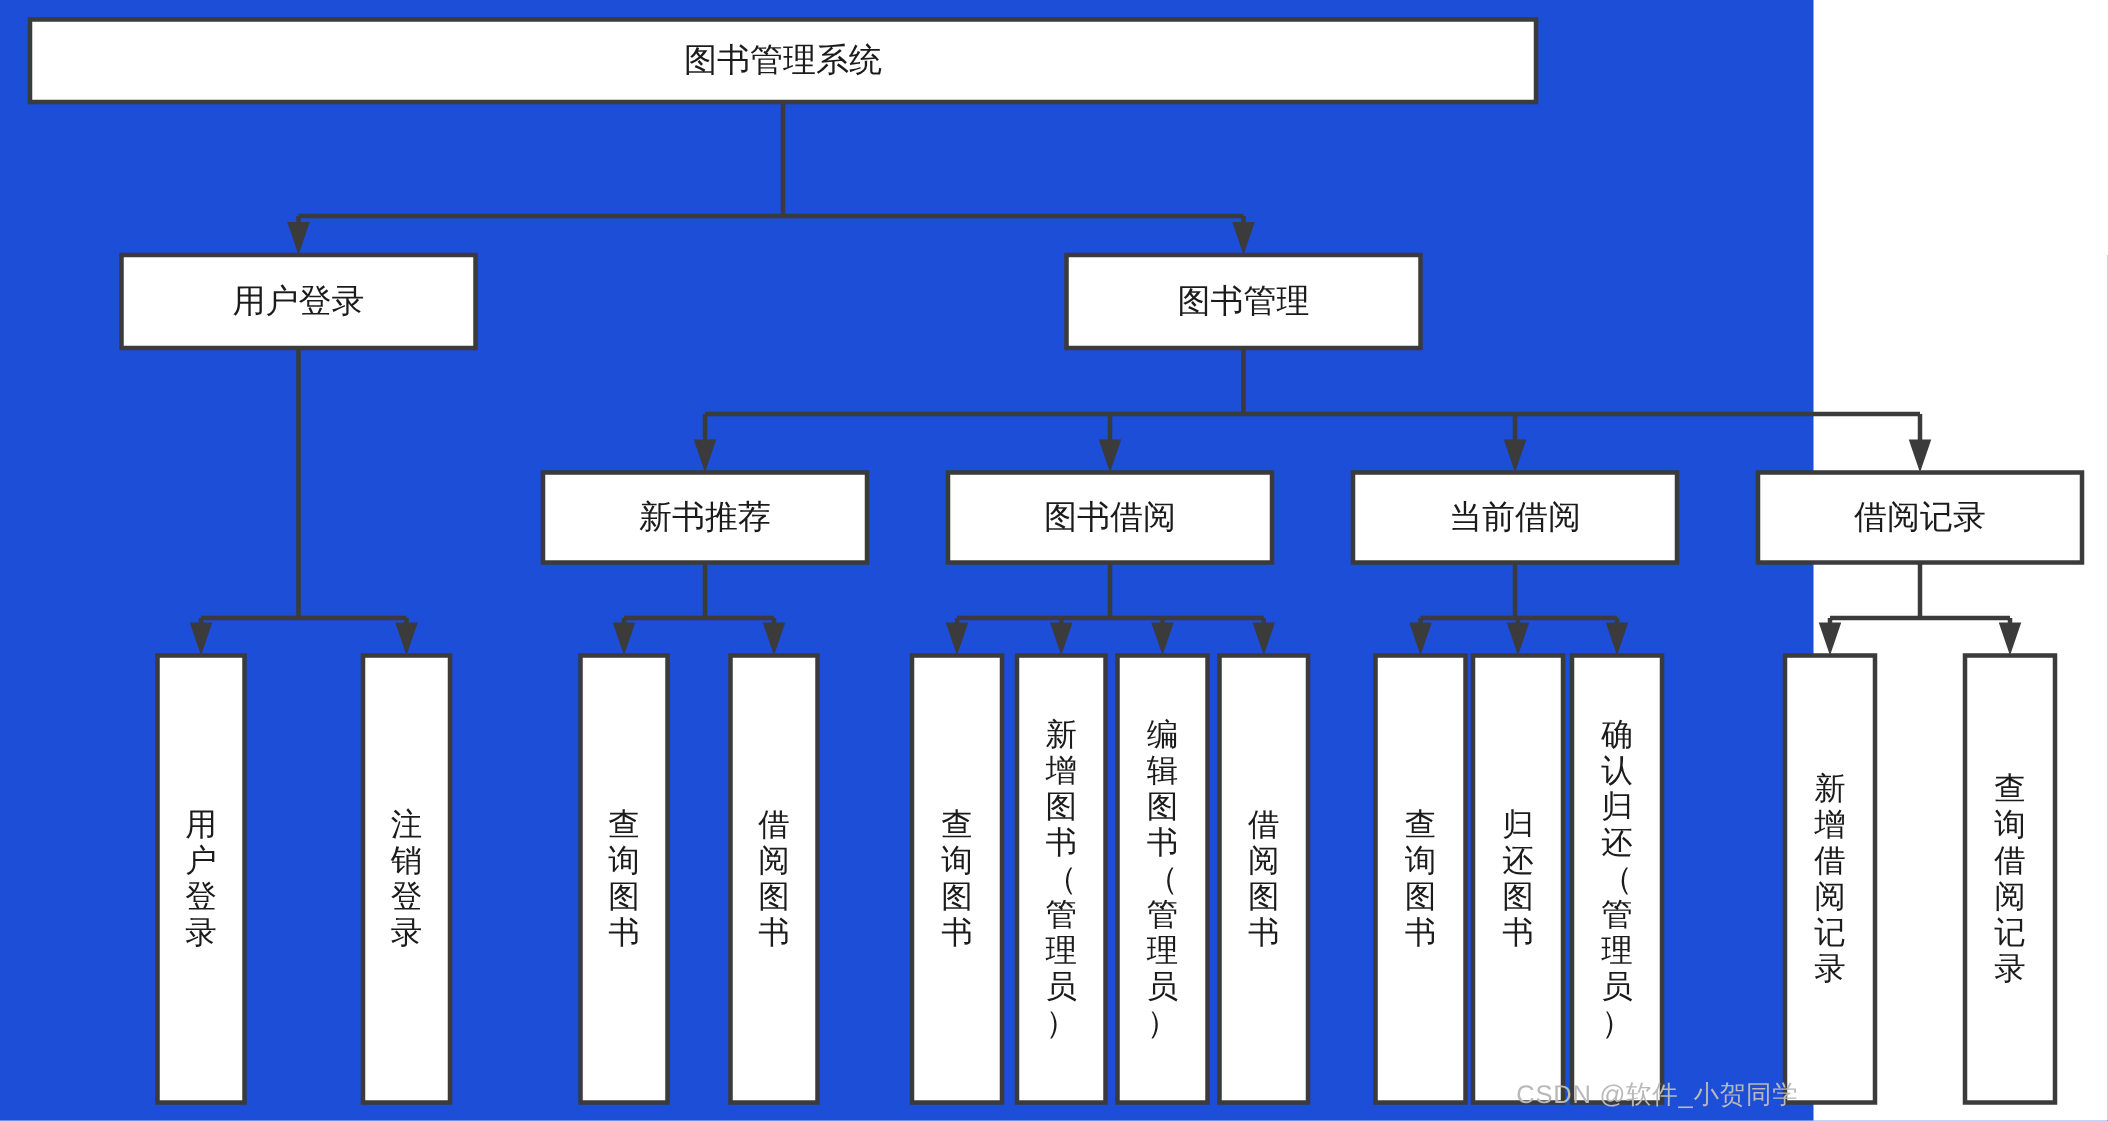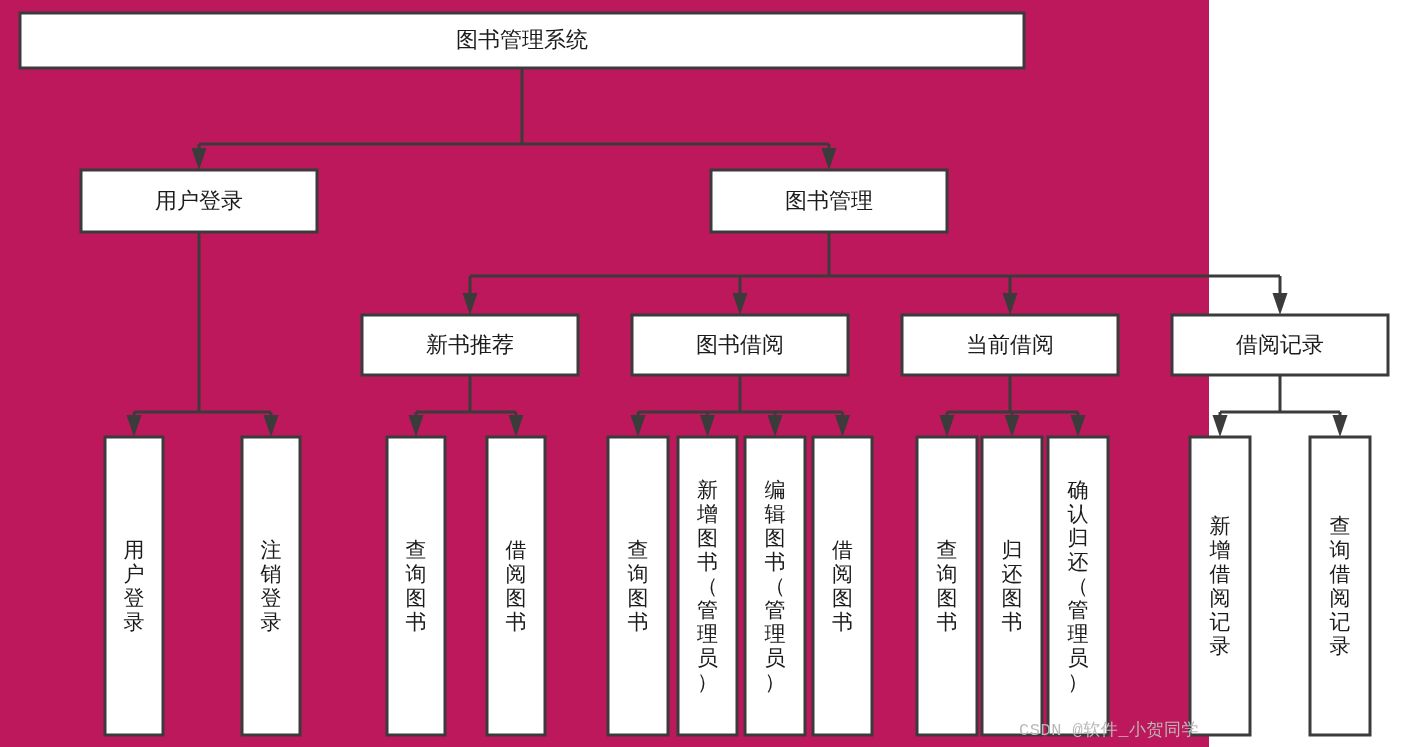--- a/index.html
+++ b/index.html
@@ -11,21 +11,21 @@
     width: 1405px;
     height: 747px;
     font-family: "Liberation Sans", "DejaVu Sans", sans-serif;
     overflow: hidden;
     position: relative;
   }
   #diagram-root {
     position: relative;
     width: 1209px;
     height: 747px;
-    background: #be185d;
+    background: #1d4ed8;
   }
   svg.flow-canvas {
     position: absolute;
     left: 0;
     top: 0;
     width: 1405px;
     height: 747px;
     display: block;
   }
   .node-box {
@@ -53,21 +53,21 @@
   .node-label-v {
     font-family: "Liberation Sans", "DejaVu Sans", sans-serif;
     font-size: 21px;
     fill: #1b1b1b;
     text-anchor: middle;
   }
   .watermark-text {
     position: absolute;
     right: 10px;
     bottom: 6px;
-    font-family: Liberation Mono, monospace;
+    font-family: Liberation Sans, sans-serif;
     font-size: 17px;
     color: #b9b9b9;
     white-space: nowrap;
     letter-spacing: 0.5px;
     user-select: none;
   }
 </style>
 </head>
 <body>
 

